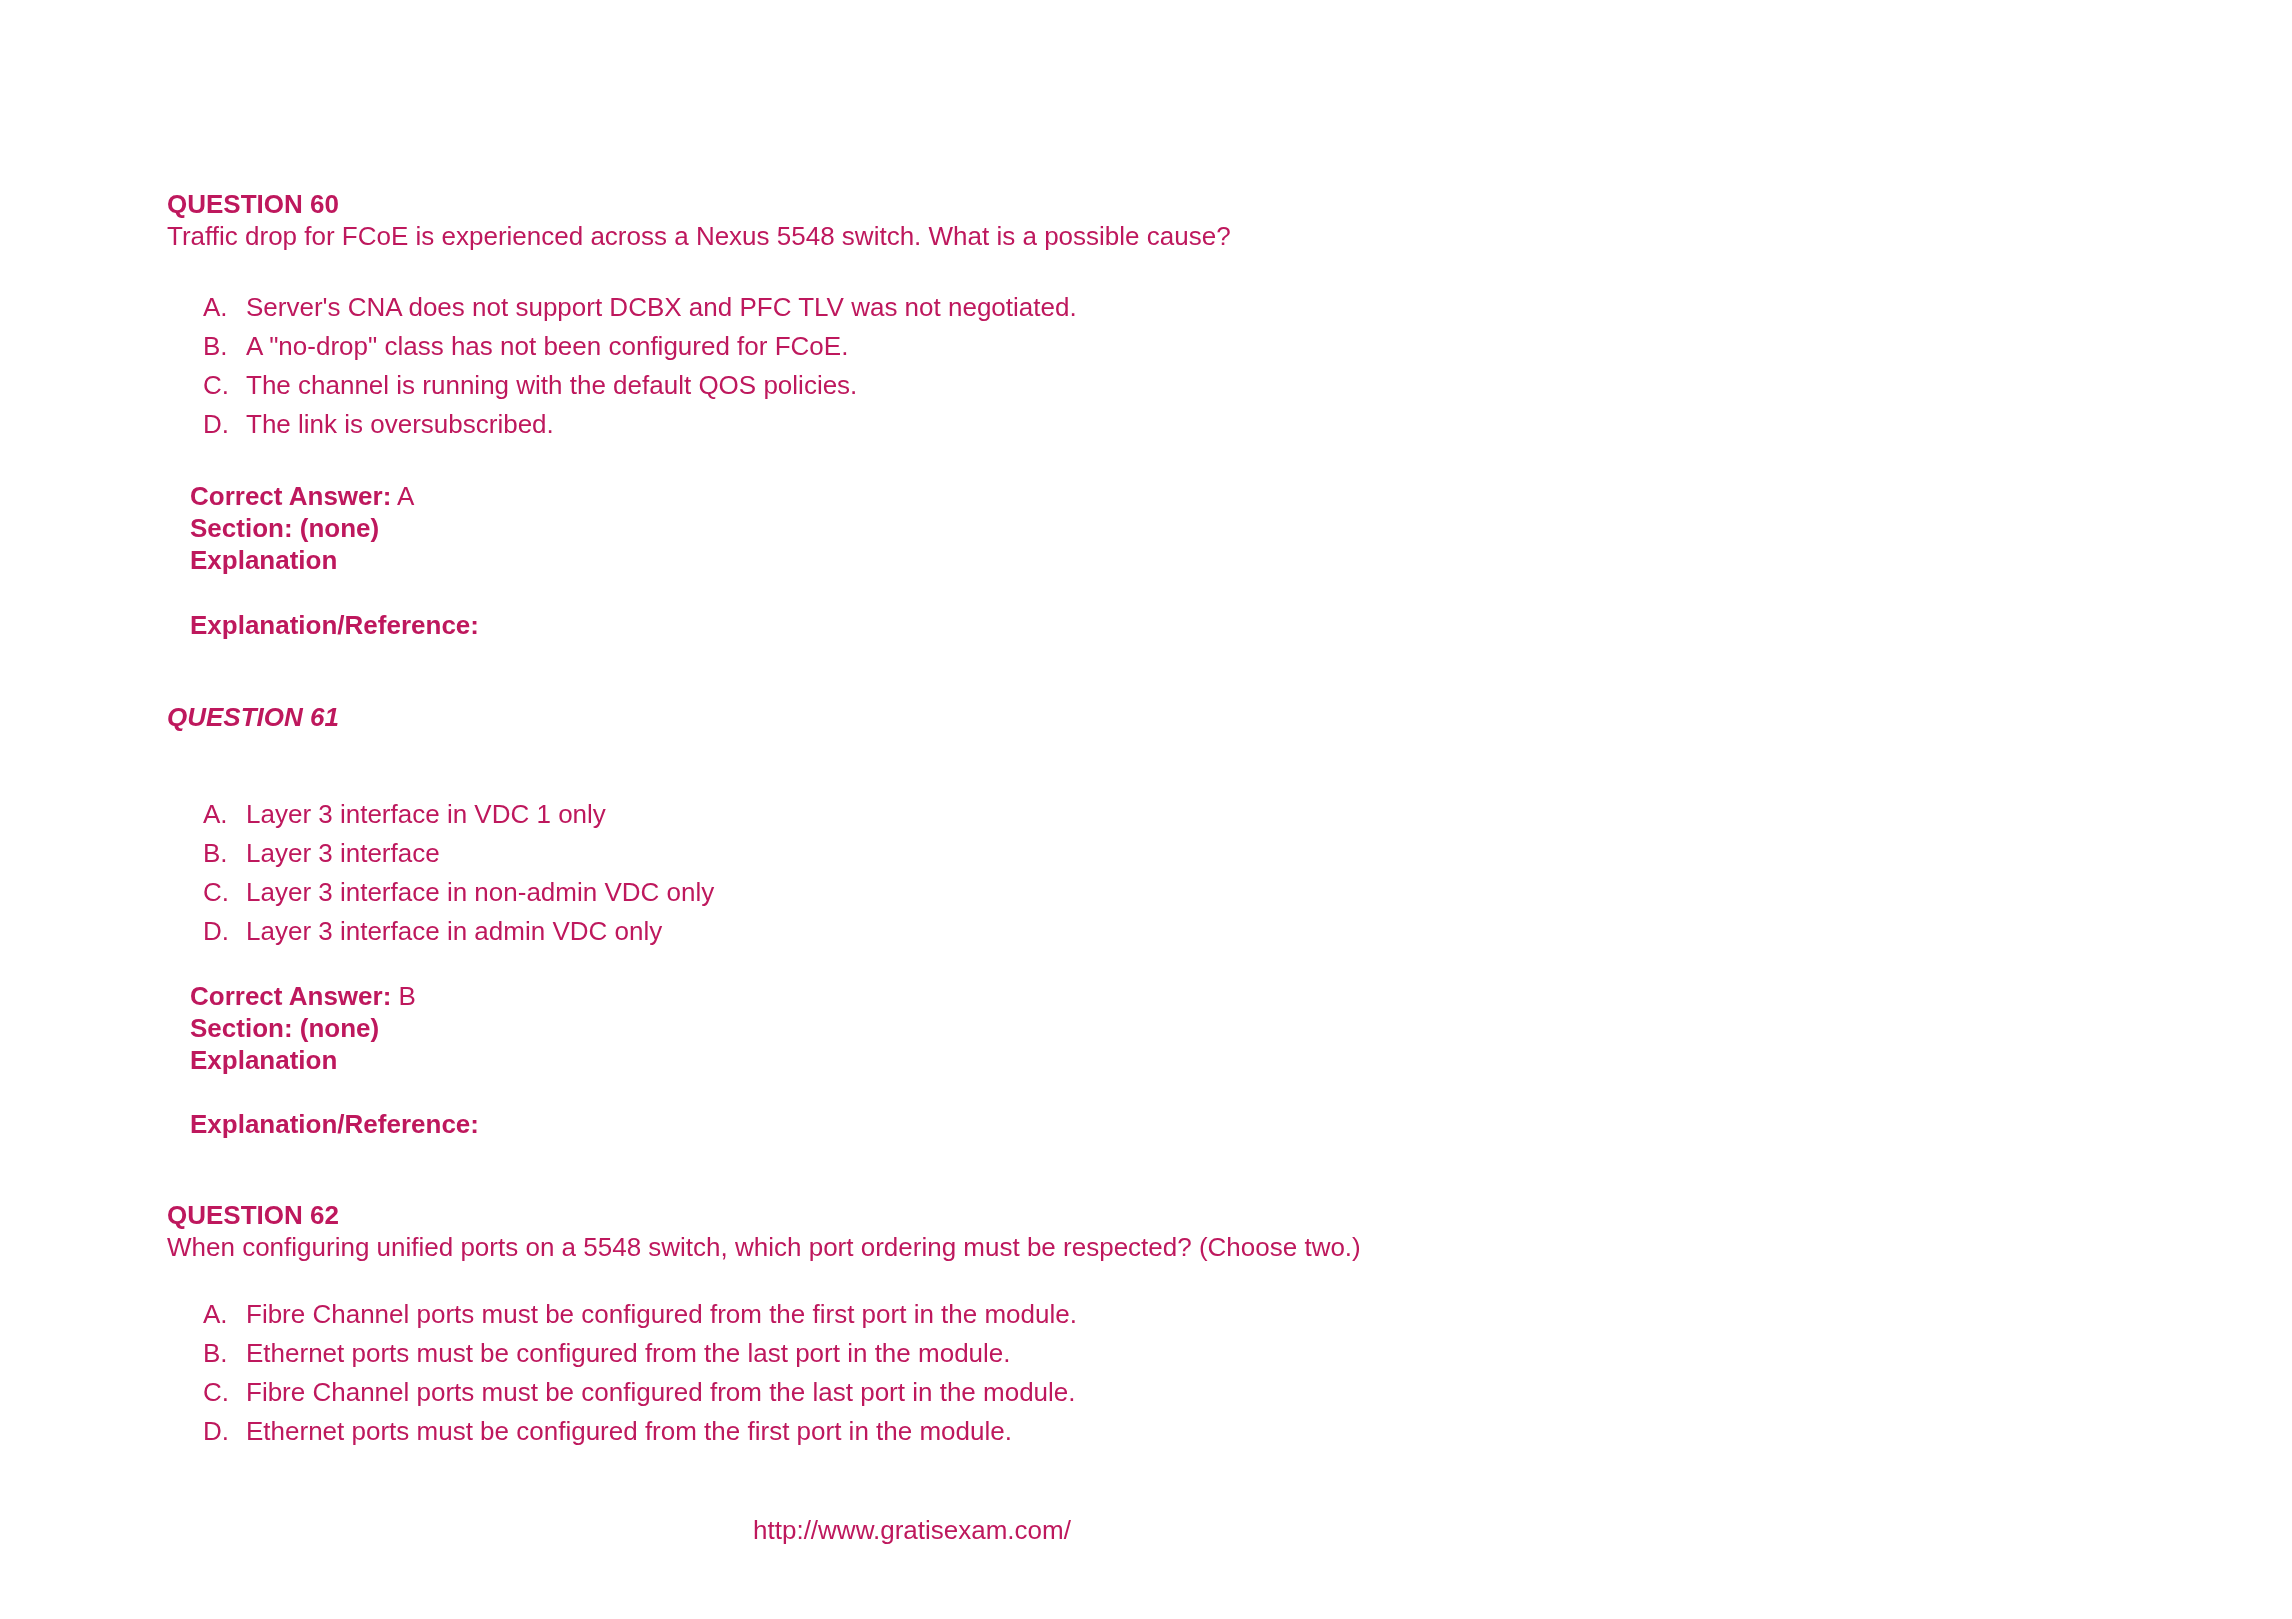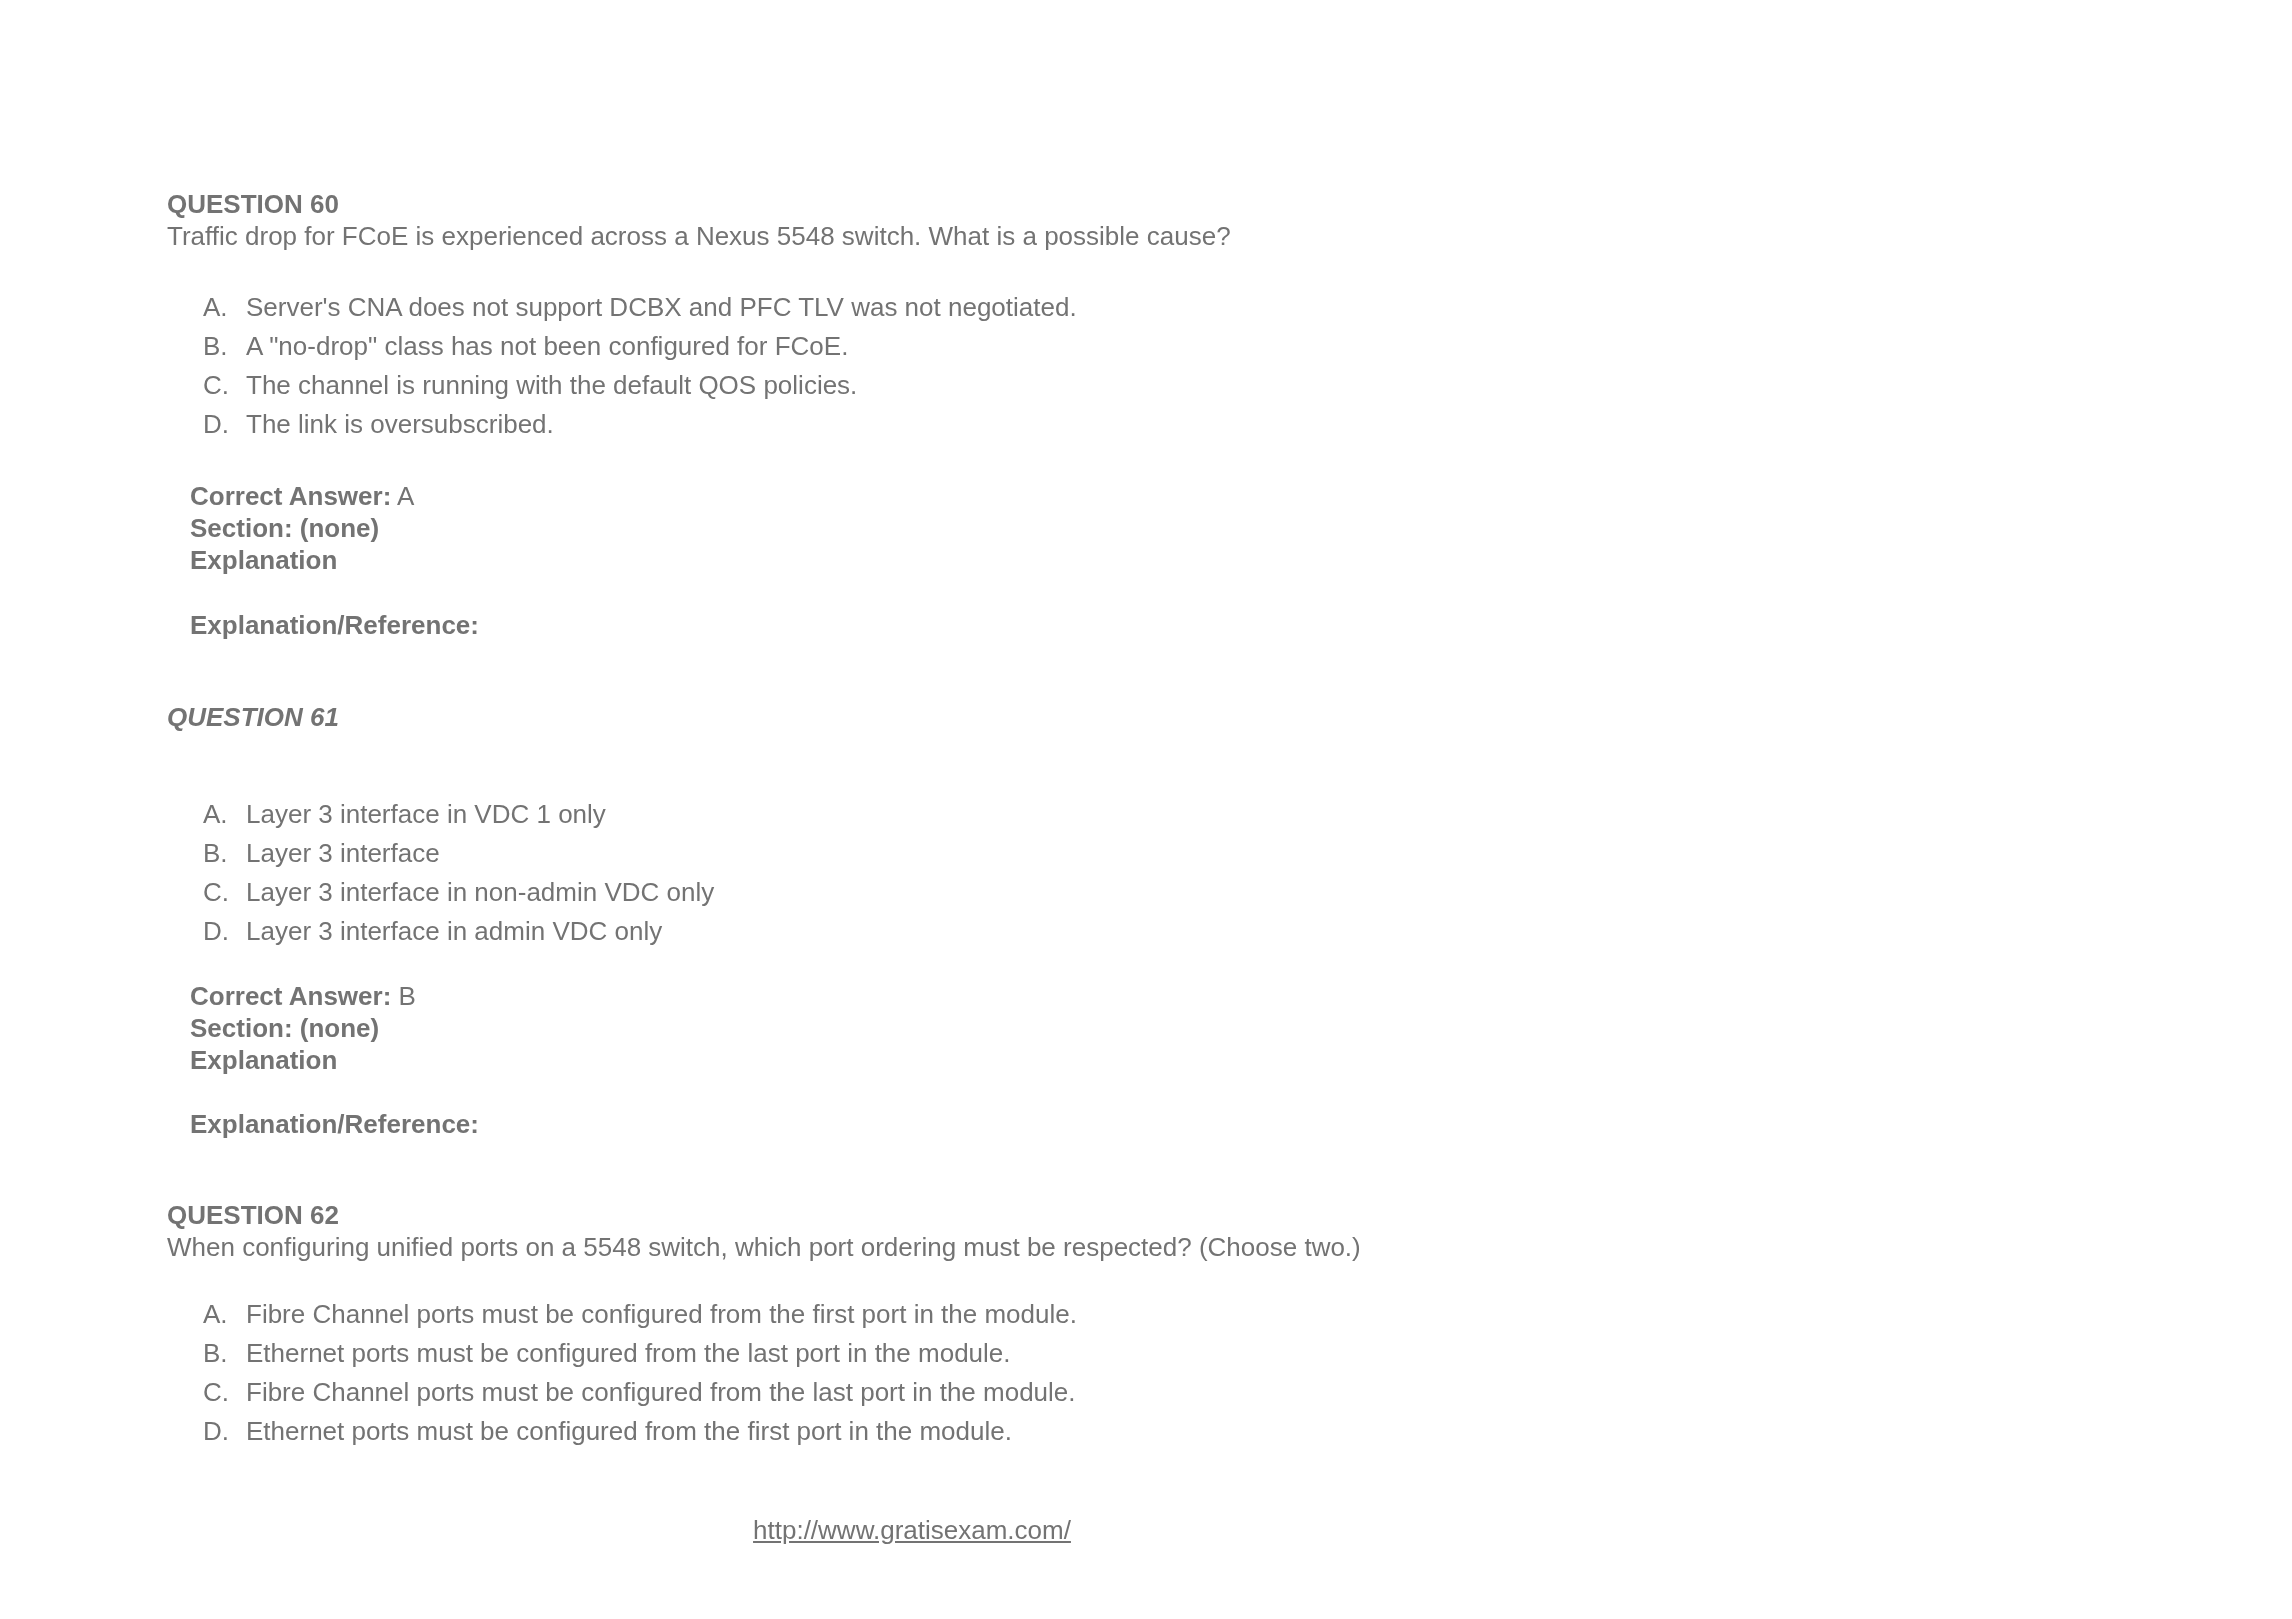--- a/index.html
+++ b/index.html
@@ -11,21 +11,21 @@
     width: 2293px;
     height: 1619px;
     position: relative;
     overflow: hidden;
   }
   .doc {
     position: absolute;
     inset: 0;
     font-family: "Liberation Sans", "DejaVu Sans", sans-serif;
     font-size: 26px;
-    color: #737373;
+    color: #be185d;
     filter: blur(0.4px);
   }
   .line, .block {
     position: absolute;
     left: 167px;
     white-space: nowrap;
   }
   .head  { line-height: 32px; }
   .opts  { line-height: 39px; margin-left: 36px; }
   .ans   { line-height: 32px; margin-left: 23px; }
@@ -34,21 +34,20 @@
     display: inline-block;
     width: 43px;
   }
   .footer {
     position: absolute;
     left: 0;
     width: 1824px;
     text-align: center;
     line-height: 32px;
     white-space: nowrap;
-    text-decoration: underline;
   }
   
   #q60-head    { top: 188px; }
   #q60-opts    { top: 288px; }
   #q60-ans     { top: 480px; }
   #q60-ref     { top: 609px; }
   #q61-head    { top: 701px; font-style: italic; }
   #q61-opts    { top: 795px; }
   #q61-ans     { top: 980px; }
   #q61-ref     { top: 1108px; }

